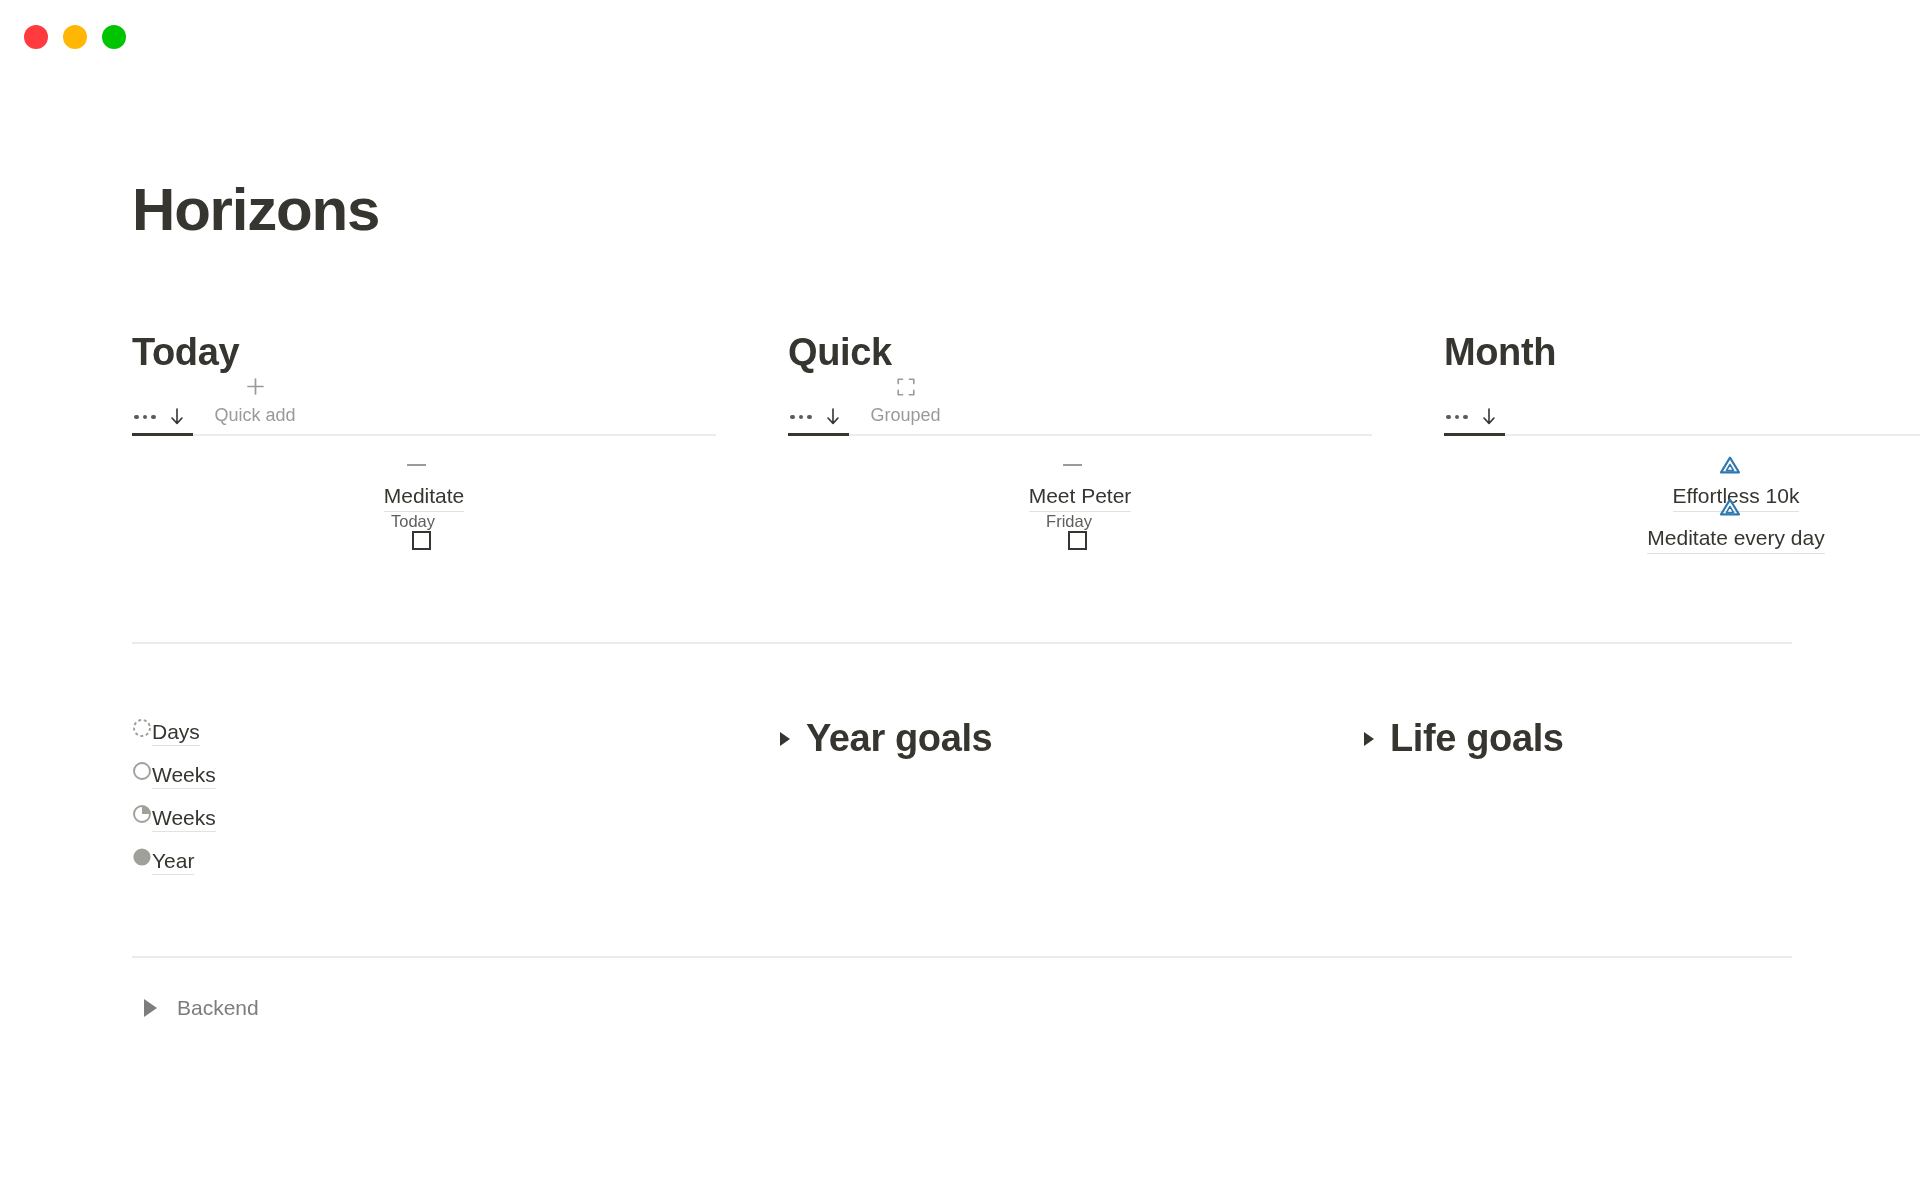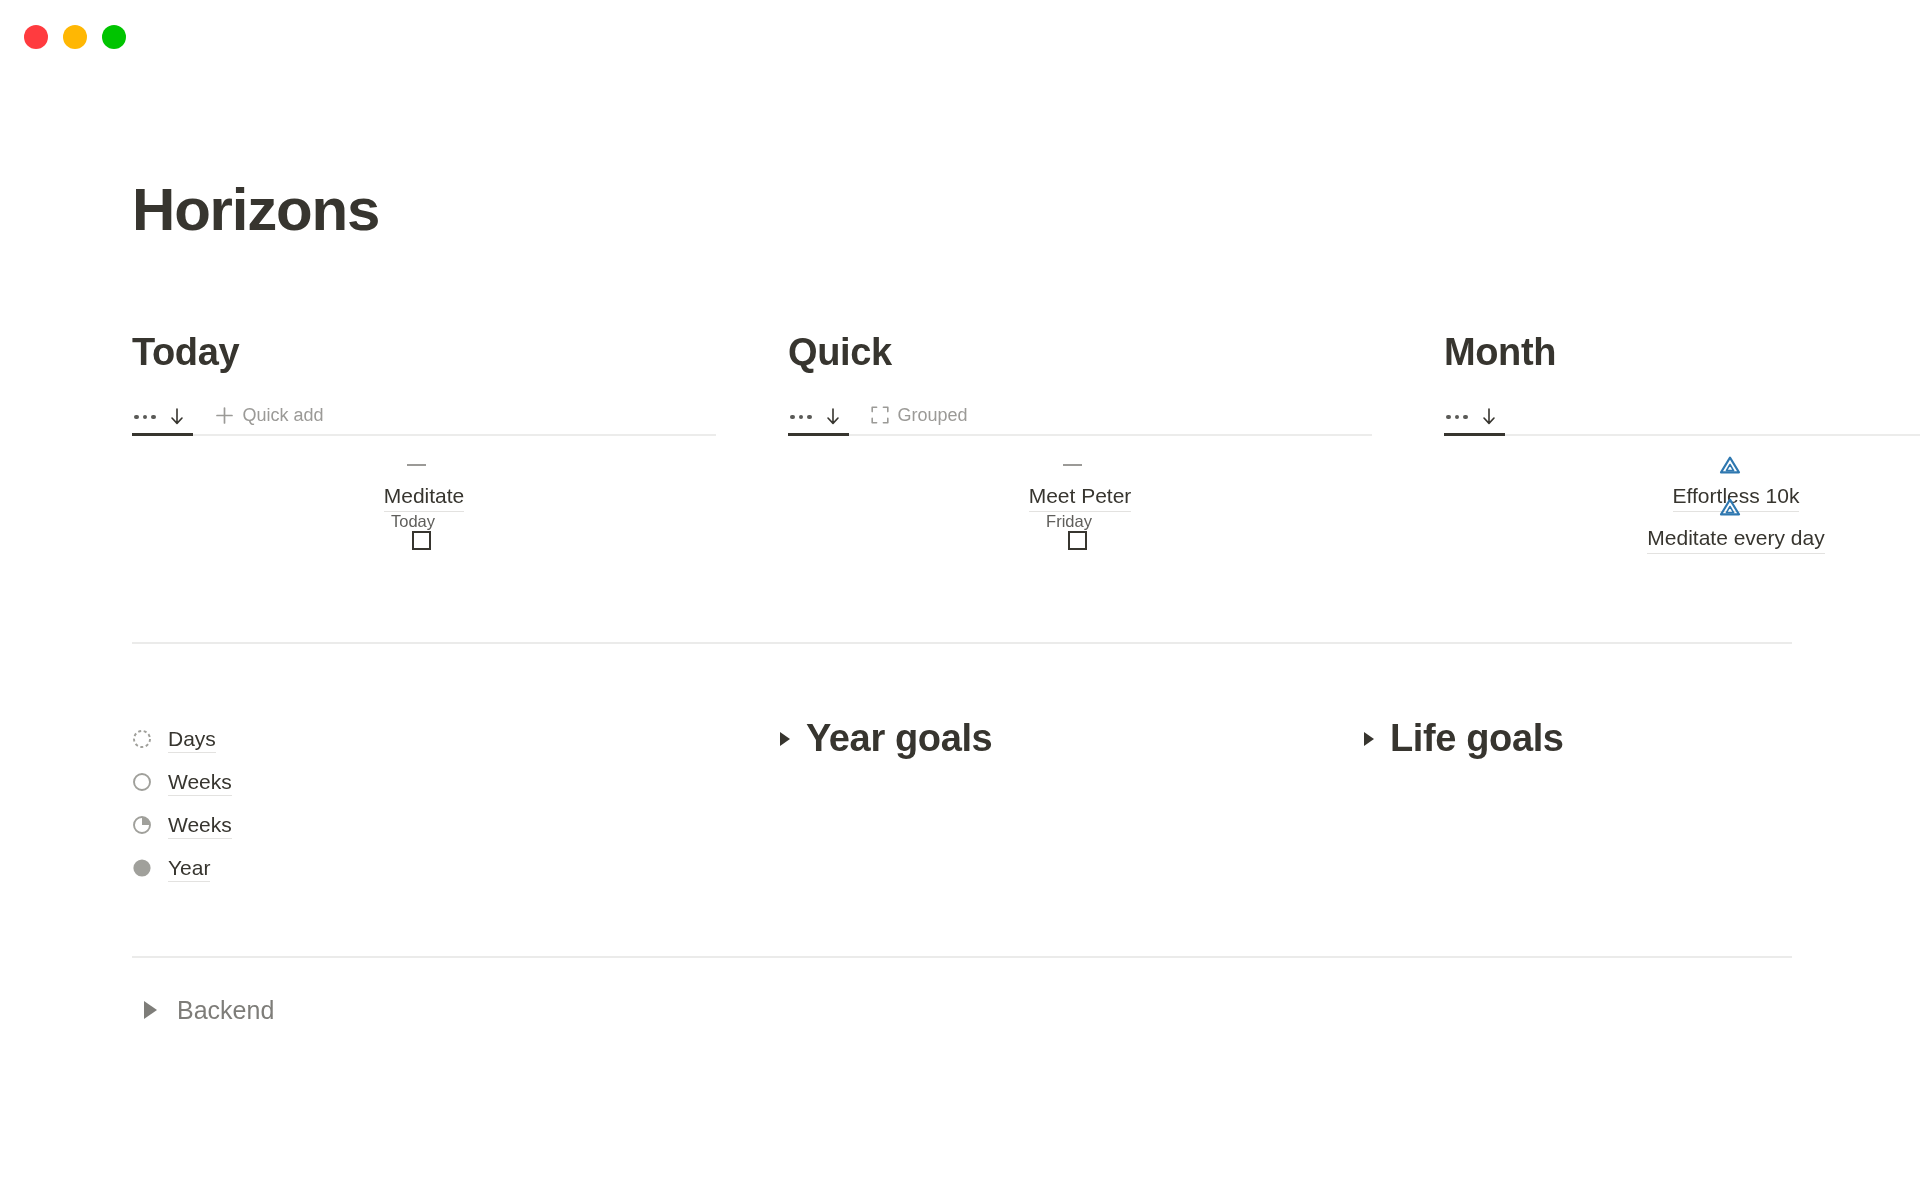--- a/index.html
+++ b/index.html
@@ -73,20 +73,21 @@
     border-bottom: 3px solid #37352f;
     margin-bottom: -2px;
   }
   .tool-extra {
     display: flex;
     align-items: center;
     gap: 9px;
     padding: 0 0 8px 22px;
     color: #9b9a97;
     font-size: 18px;
+    flex-direction: column;
   }
   .ico-dots { display:flex; gap:4px; align-items:center; }
   .ico-dots i { width: 4.5px; height: 4.5px; border-radius: 50%; background: #5a5a57; display:block; }
 
   svg.gl { display: block; }
 
   
   .rows { margin-top: 12px; }
   .row {
     display: flex;
@@ -144,23 +145,22 @@
   .lower {
     display: flex;
     margin-top: 74px;
   }
   .lower-col-1 { width: 648px; flex: 0 0 648px; }
   .lower-col-2 { width: 584px; flex: 0 0 584px; }
   .lower-col-3 { width: 584px; flex: 0 0 584px; }
 
   .scale-item {
     display: flex;
-    align-items: center;
+    align-items: flex-start;
     height: 43px;
-    gap: 16px;
   }
   .scale-label {
     font-size: 21px;
     color: #37352f;
     border-bottom: 1.5px solid #e3e2e0;
     line-height: 1.3;
   }
 
   .goal-head {
     display: flex;
@@ -191,21 +191,21 @@
     padding-left: 12px;
   }
   .tri-md {
     width: 0; height: 0;
     border-left: 13px solid #7e7d79;
     border-top: 9px solid transparent;
     border-bottom: 9px solid transparent;
     display: block;
   }
   .backend-label {
-    font-size: 25px;
+    font-size: 21px;
     color: #7e7d79;
   }
 </style>
 </head>
 <body>
 
 <div class="titlebar">
   <span class="dot" style="background:#ff3b3f"></span>
   <span class="dot" style="background:#ffb703"></span>
   <span class="dot" style="background:#00c400"></span>

